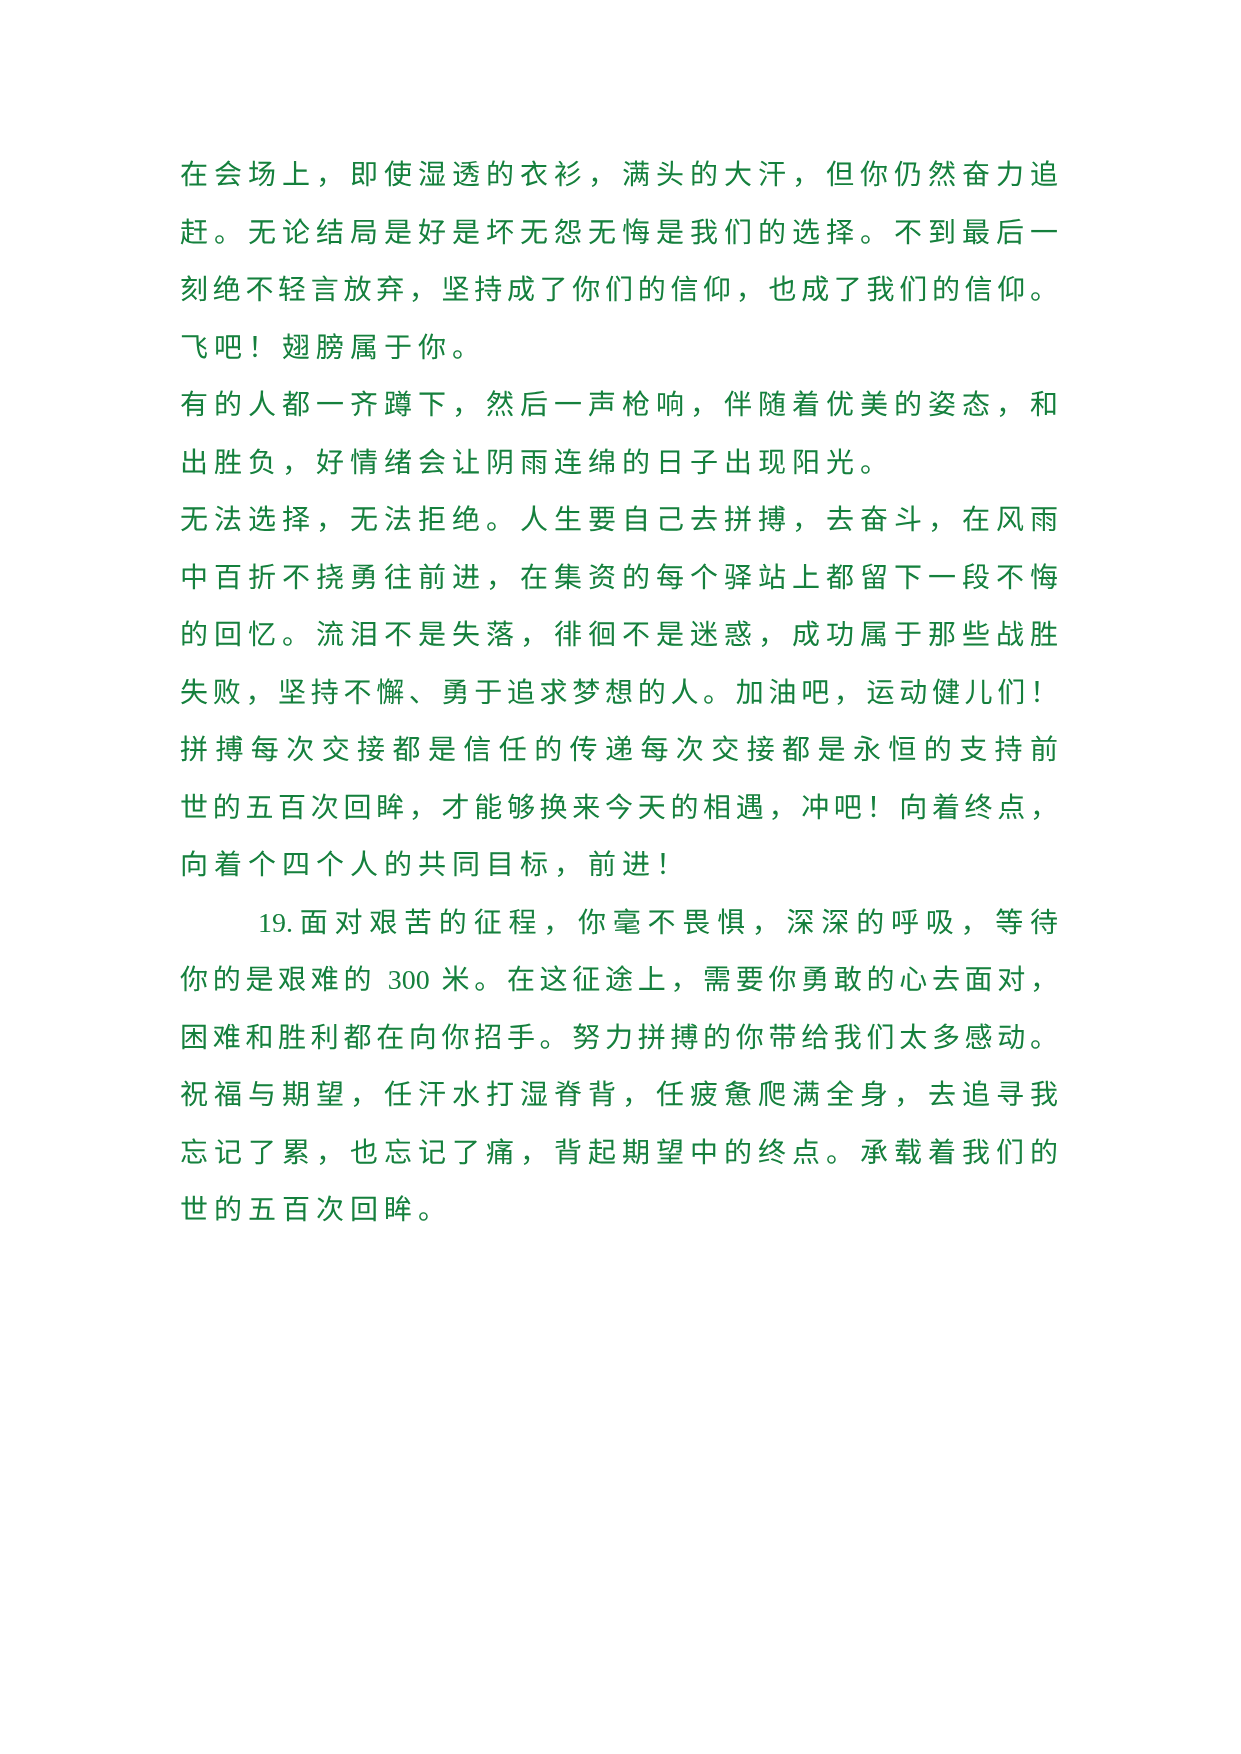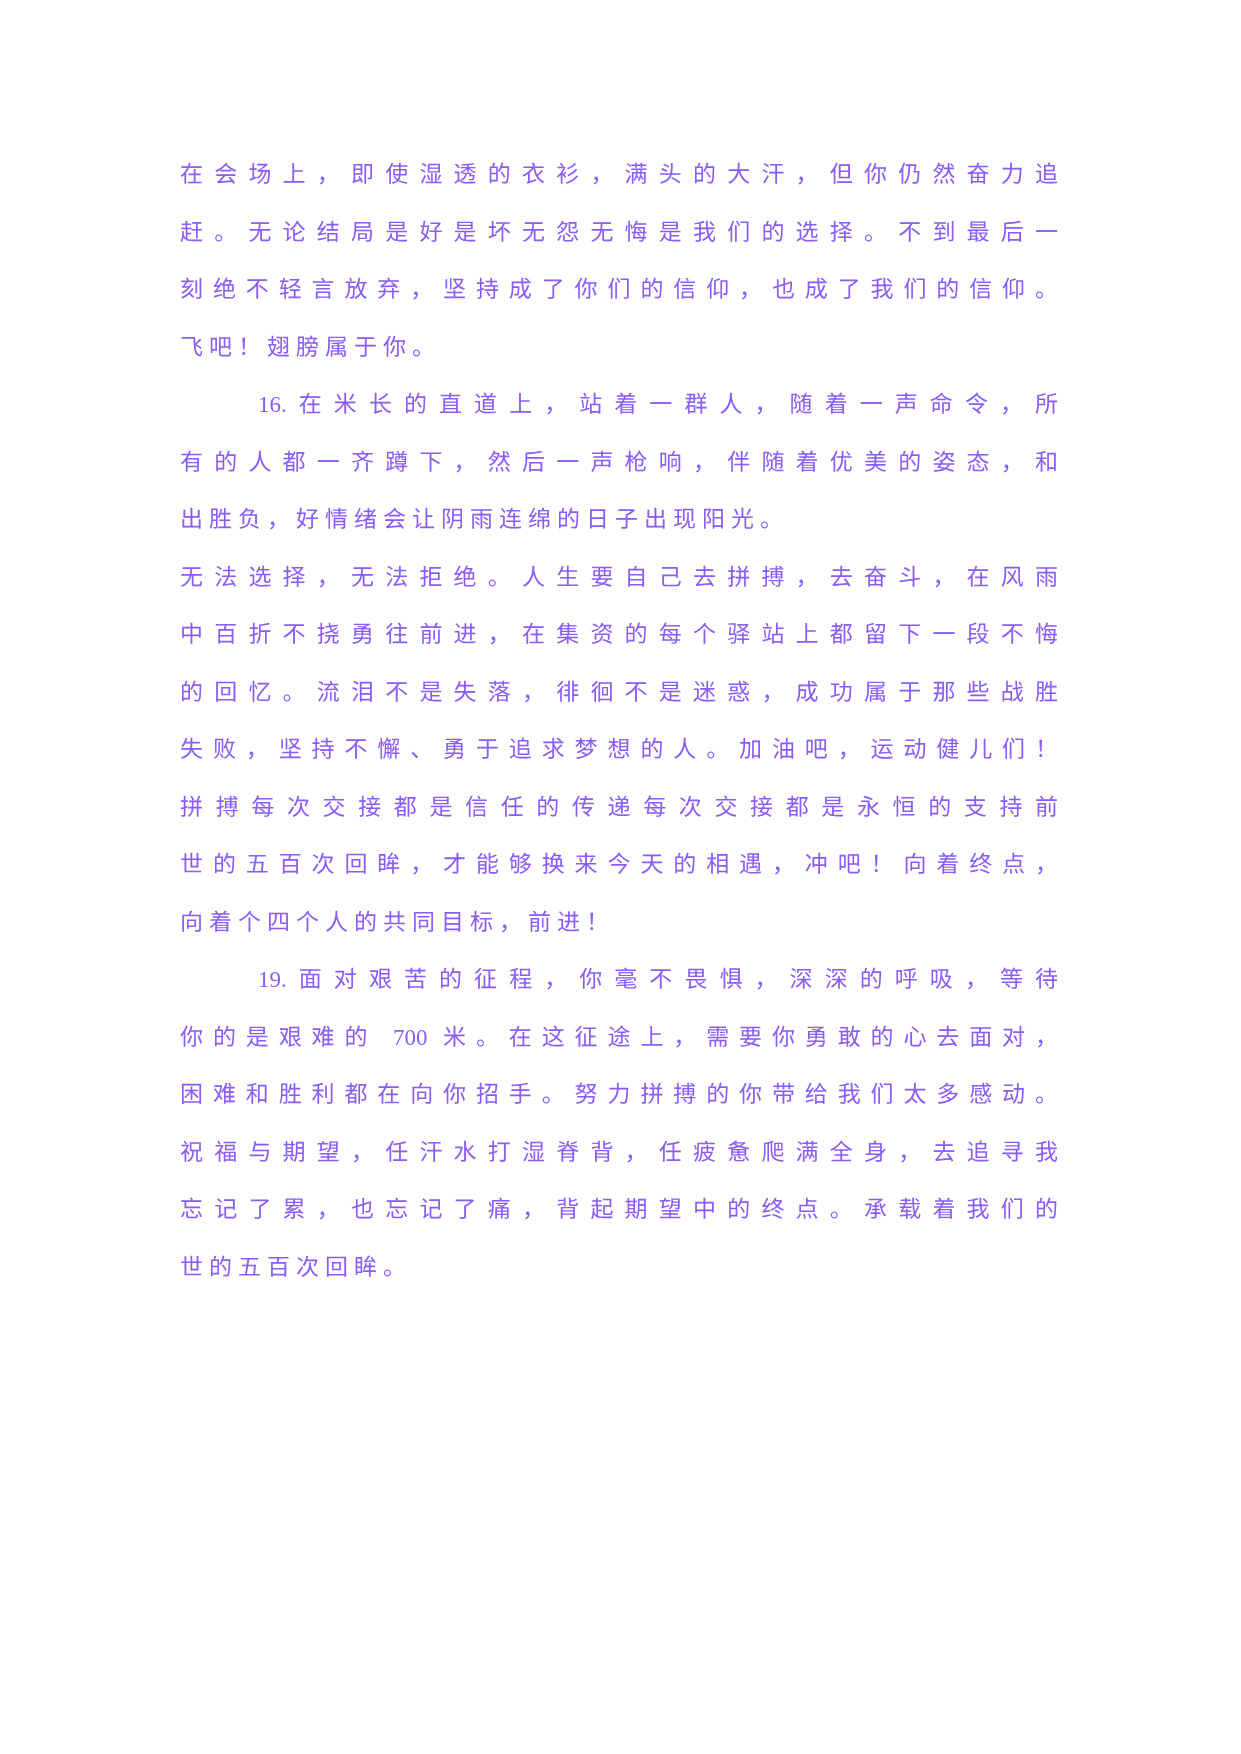--- a/index.html
+++ b/index.html
@@ -13,23 +13,23 @@
   }
   .text-block {
     position: absolute;
     left: 180px;
     top: 146px;
     width: 878px;
   }
   .line {
     box-sizing: border-box;
     font-family: "Liberation Serif", "DejaVu Serif", serif;
-    font-size: 23px;
+    font-size: 28px;
     line-height: 57.5px;
-    color: #8b5cf6;
+    color: #15803d;
     font-weight: 400;
     white-space: nowrap;
     letter-spacing: 0;
   }
   
   .line.just {
     white-space: normal;
     text-align: justify;
     text-align-last: justify;
     letter-spacing: 0;
@@ -45,30 +45,29 @@
 </style>
 </head>
 <body>
 
 <div class="page">
   <div class="text-block">
     <div class="line just">在会场上，即使湿透的衣衫，满头的大汗，但你仍然奋力追</div>
     <div class="line just">赶。无论结局是好是坏无怨无悔是我们的选择。不到最后一</div>
     <div class="line just">刻绝不轻言放弃，坚持成了你们的信仰，也成了我们的信仰。</div>
     <div class="line short">飞吧！翅膀属于你。</div>
-    <div class="line just indent">16.在米长的直道上，站着一群人，随着一声命令，所</div>
     <div class="line just">有的人都一齐蹲下，然后一声枪响，伴随着优美的姿态，和</div>
     <div class="line short">出胜负，好情绪会让阴雨连绵的日子出现阳光。</div>
     <div class="line just">无法选择，无法拒绝。人生要自己去拼搏，去奋斗，在风雨</div>
     <div class="line just">中百折不挠勇往前进，在集资的每个驿站上都留下一段不悔</div>
     <div class="line just">的回忆。流泪不是失落，徘徊不是迷惑，成功属于那些战胜</div>
     <div class="line just">失败，坚持不懈、勇于追求梦想的人。加油吧，运动健儿们！</div>
     <div class="line just">拼搏每次交接都是信任的传递每次交接都是永恒的支持前</div>
     <div class="line just">世的五百次回眸，才能够换来今天的相遇，冲吧！向着终点，</div>
     <div class="line short">向着个四个人的共同目标，前进！</div>
     <div class="line just indent">19.面对艰苦的征程，你毫不畏惧，深深的呼吸，等待</div>
-    <div class="line just">你的是艰难的 700 米。在这征途上，需要你勇敢的心去面对，</div>
+    <div class="line just">你的是艰难的 300 米。在这征途上，需要你勇敢的心去面对，</div>
     <div class="line just">困难和胜利都在向你招手。努力拼搏的你带给我们太多感动。</div>
     <div class="line just">祝福与期望，任汗水打湿脊背，任疲惫爬满全身，去追寻我</div>
     <div class="line just">忘记了累，也忘记了痛，背起期望中的终点。承载着我们的</div>
     <div class="line short">世的五百次回眸。</div>
   </div>
 </div>
 
 </body></html>

